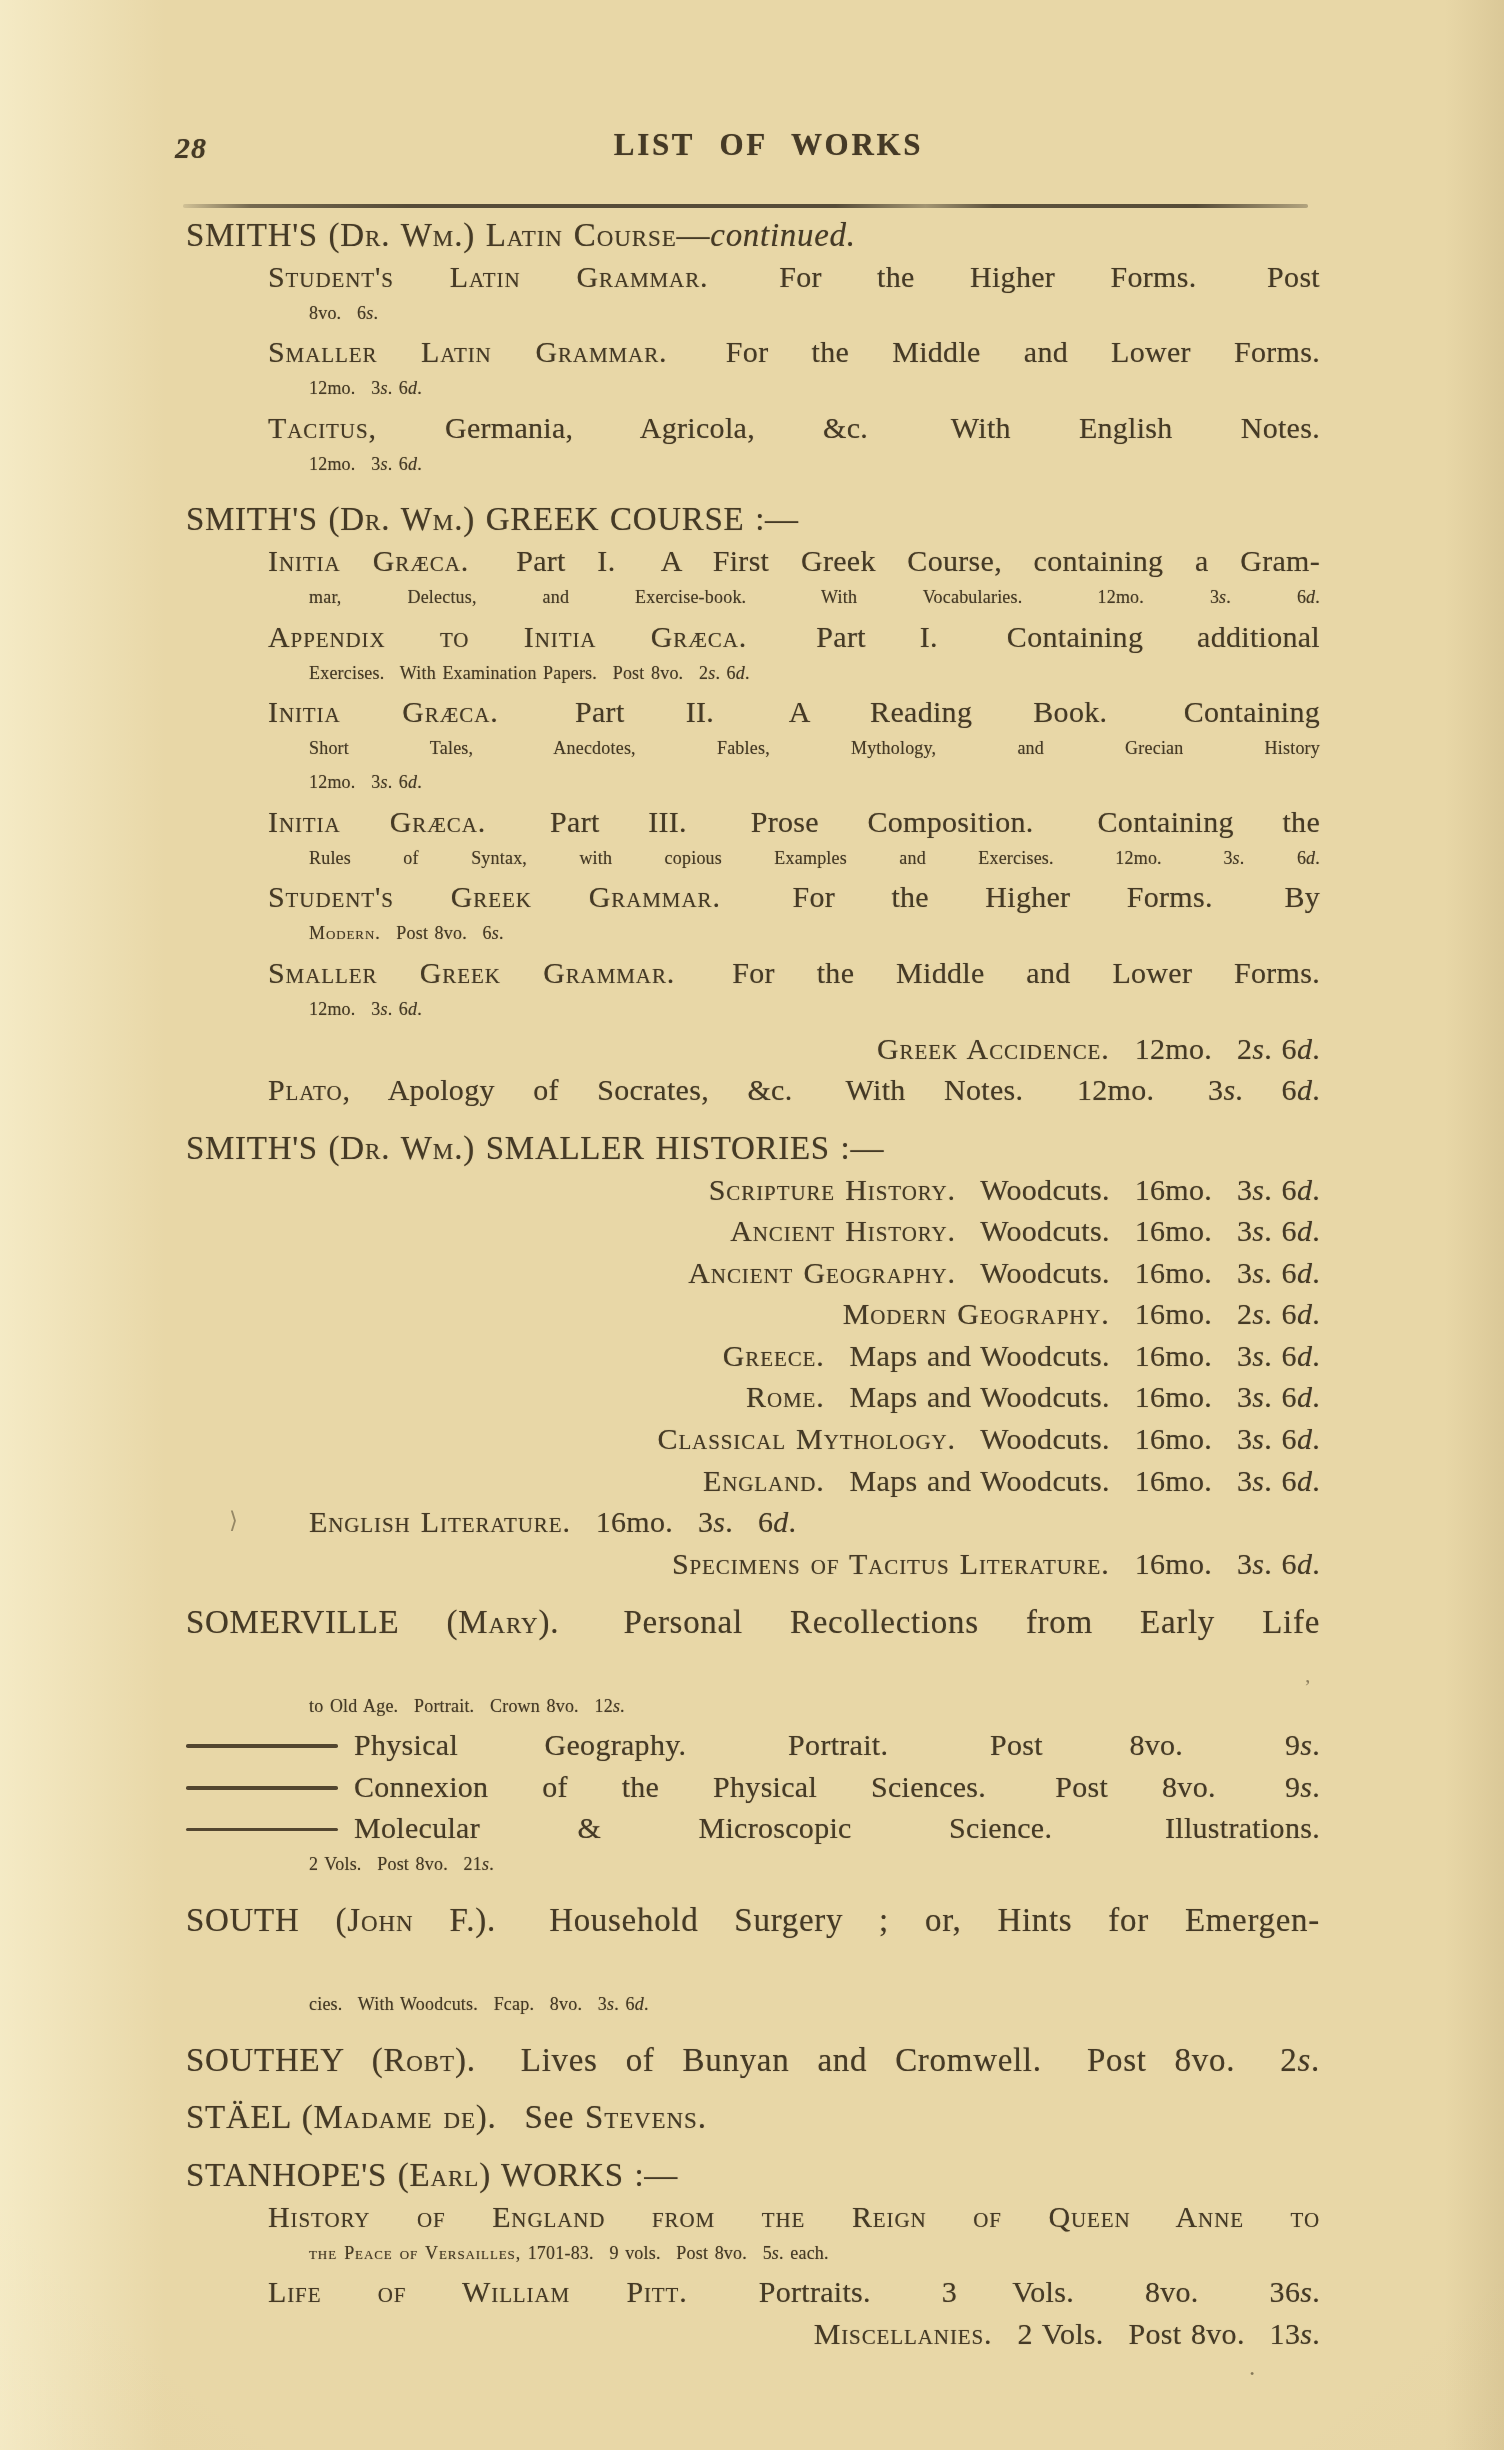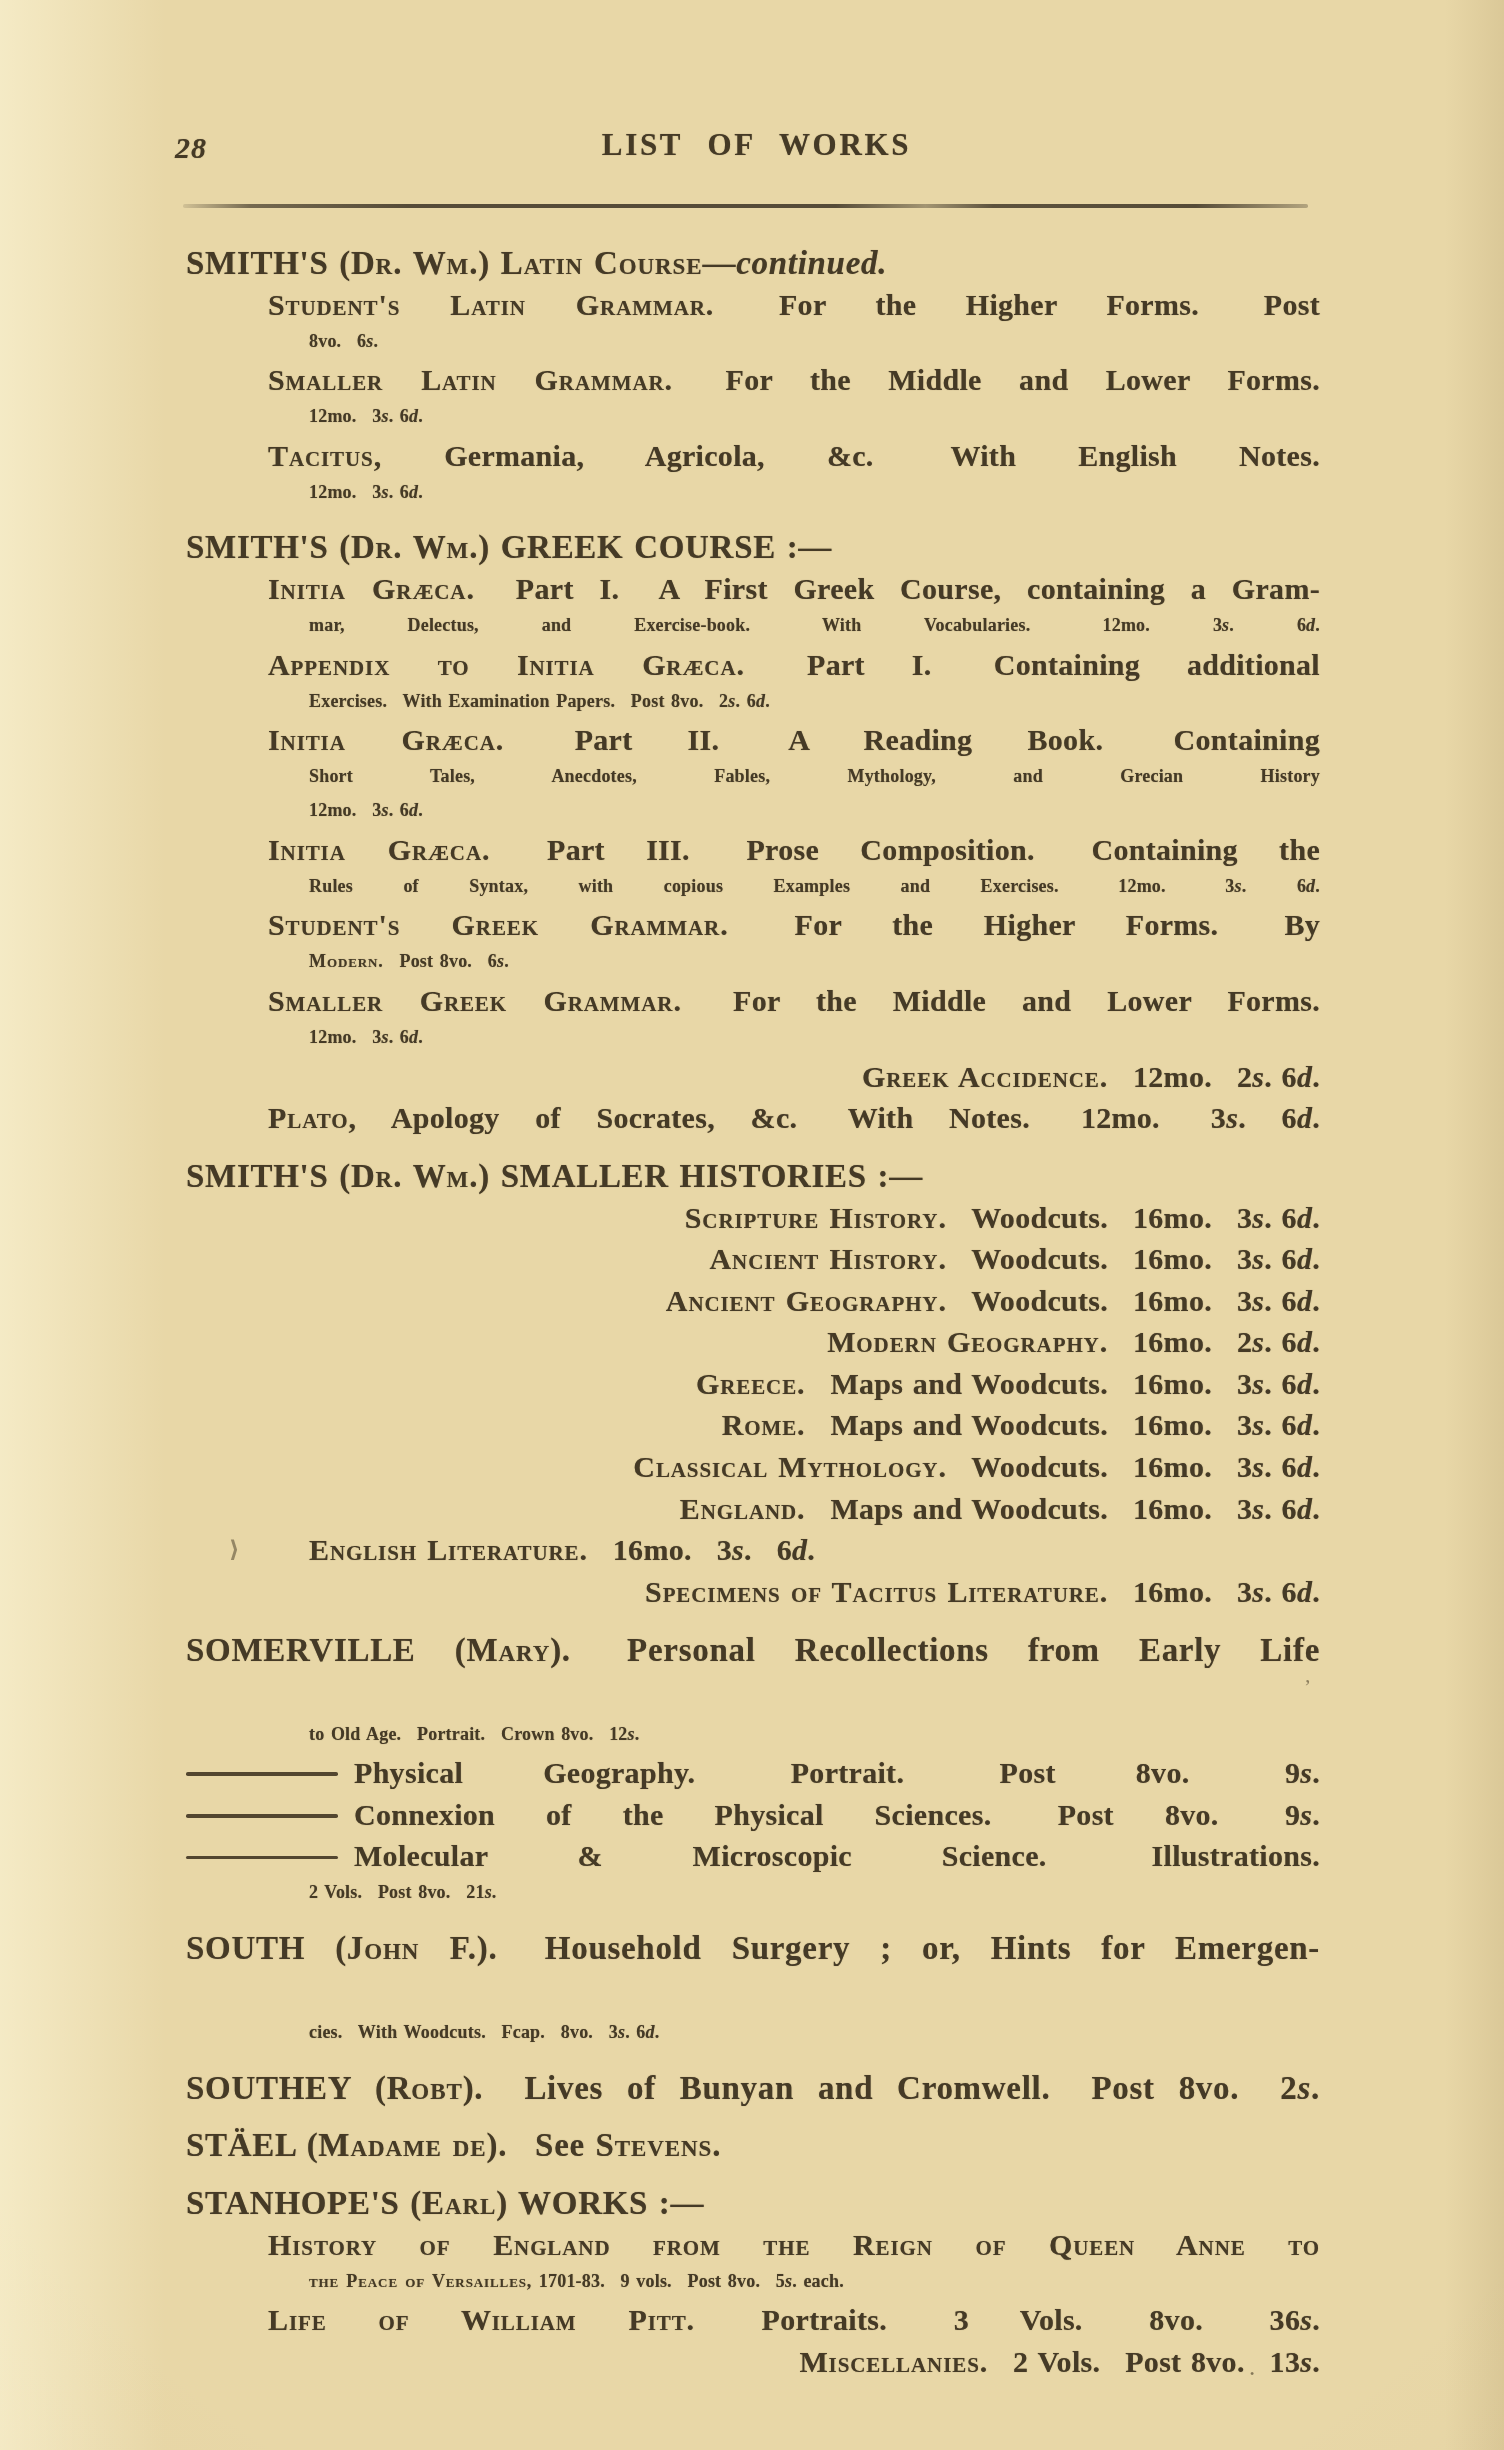--- a/index.html
+++ b/index.html
@@ -16,33 +16,33 @@
       linear-gradient(270deg, rgba(120,90,40,.12) 0%, rgba(120,90,40,0) 4%),
       radial-gradient(140% 115% at 52% 42%, rgba(0,0,0,0) 55%, rgba(125,95,45,.10) 100%);
   }
   .pageno{
     position:absolute;left:175px;top:131px;
     font-size:30px;font-weight:bold;letter-spacing:0.9px;
     text-shadow:0 0 0.9px rgba(70,55,30,.5);
     font-style:italic;
   }
   .running-title{
-    position:absolute;left:174px;top:127px;width:1129px;padding-left:36px;box-sizing:border-box;
+    position:absolute;left:186px;top:127px;width:1129px;padding-left:36px;box-sizing:border-box;
     text-align:center;font-size:31px;font-weight:bold;
     letter-spacing:2.7px;word-spacing:14.3px;
     text-shadow:0 0 0.9px rgba(70,55,30,.55);
   }
   .rule{
     position:absolute;left:183px;top:204px;width:1125px;height:3.6px;border-radius:1.8px;
     background:linear-gradient(90deg,
       rgba(78,68,50,.15) 0%, rgba(78,68,50,.75) 6%, rgba(78,68,50,.95) 20%,
       rgba(78,68,50,.95) 58%, rgba(78,68,50,.45) 66%, rgba(78,68,50,.9) 72%,
       rgba(78,68,50,.95) 90%, rgba(78,68,50,.35) 100%);
   }
-  #catalog{position:absolute;left:186px;top:244px;width:1134px;font-weight:bold;}
+  #catalog{position:absolute;left:186px;top:216px;width:1134px;}
   .sect{margin-top:19.7px;}
   .sect:first-child{margin-top:0;}
   .heading{margin:0 0 1.8px 0;}
   .entry{margin-top:3.6px;position:relative;}
   .line{display:block;font-size:30px;line-height:38px;word-spacing:1.8px;letter-spacing:0.3px;
         text-shadow:0 0 0.9px rgba(70,55,30,.5);}
   .heading .line{font-size:33px;letter-spacing:0.7px;}
   .heading .line:not(:first-child){padding-left:123px;margin-top:48px;}
   .entry .line{padding-left:123px;}
   .entry .line:first-child{padding-left:82px;text-align:right;}

